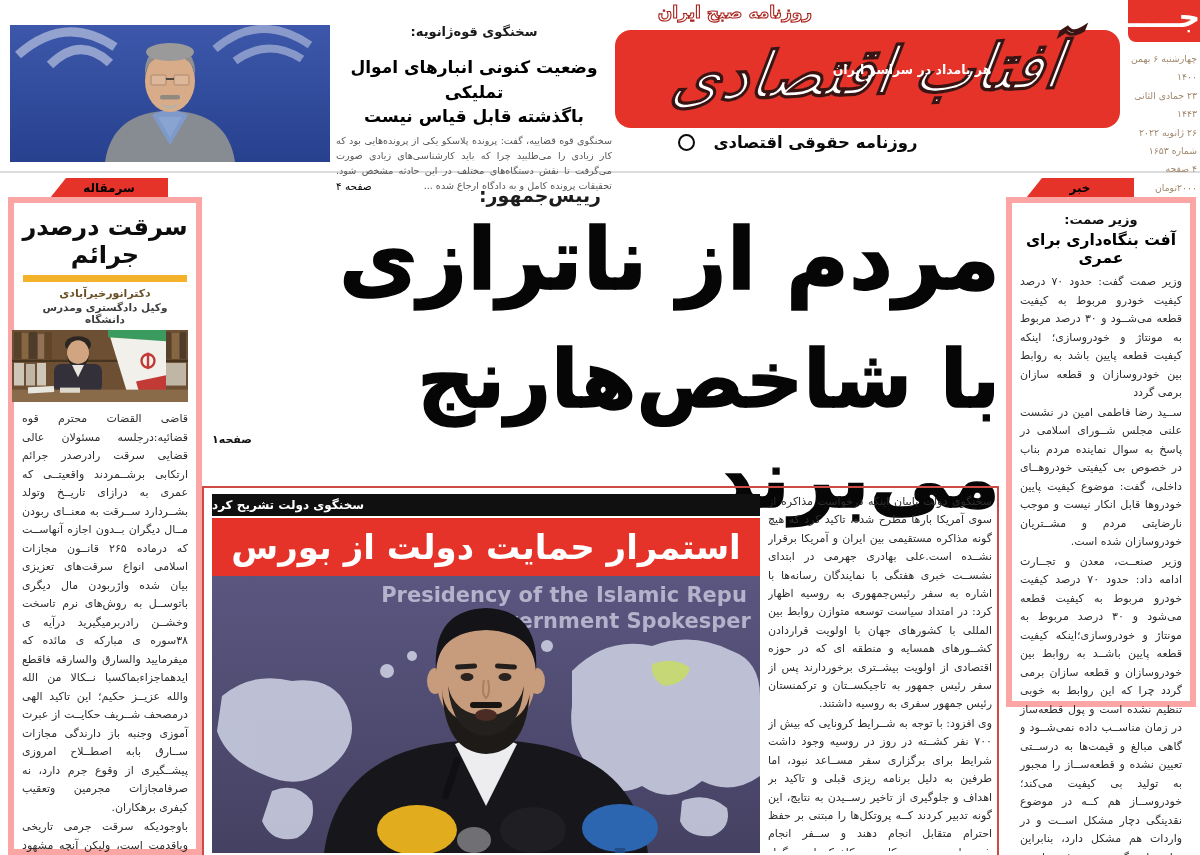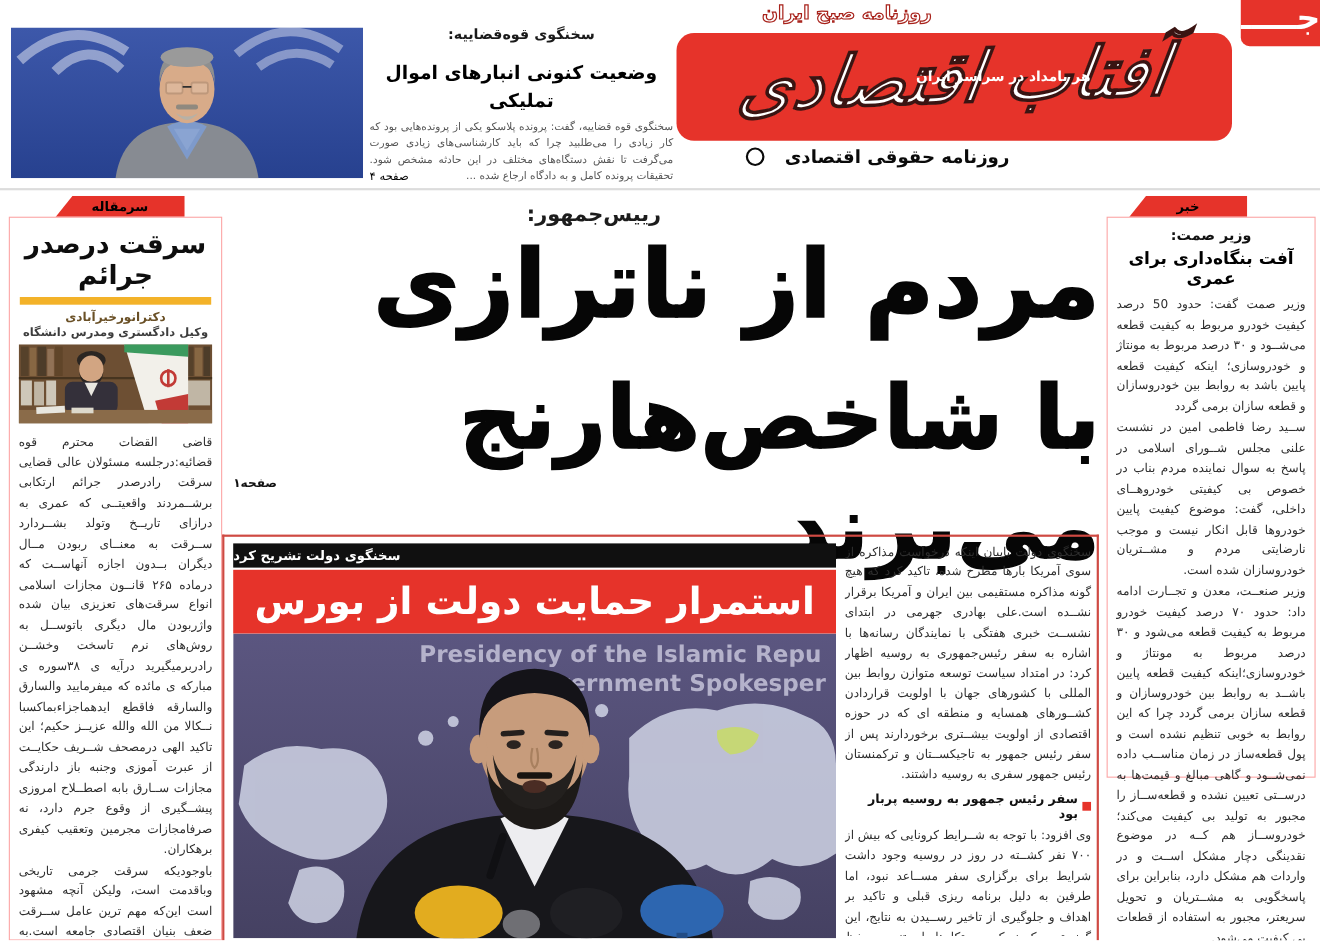--- a/index.html
+++ b/index.html
@@ -11,35 +11,35 @@
   .jud-photo{left:10px;top:25px;width:320px;height:137px;}
   .jud-block{left:336px;top:24px;width:276px;height:148px;text-align:center;}
   .jud-kicker{font-size:13px;font-weight:bold;color:#1a1a1a;}
   .jud-headline{font-size:17px;font-weight:bold;color:#000;line-height:1.45;margin-top:16px;}
   .jud-body{font-size:9.6px;color:#555;text-align:justify;line-height:1.55;margin-top:5px;position:relative;}
   .jud-pageref{position:absolute;left:0;bottom:-1px;font-size:10.5px;font-weight:normal;color:#000;background:#fff;padding-right:5px;}
   .logo-box{left:615px;top:30px;width:505px;height:98px;background:#e6332a;border-radius:16px;}
   .logo-callig{left:600px;top:12px;width:534px;height:120px;display:flex;align-items:center;justify-content:center;
     color:#fff;font-size:64px;font-weight:bold;font-style:italic;
     -webkit-text-stroke:1.2px #3a1412;transform:rotate(-2deg) skewX(-10deg);}
-  .tagline-top{left:650px;top:2px;width:240px;text-align:center;font-size:17px;font-weight:bold;color:#fff;
+  .tagline-top{left:615px;top:2px;width:240px;text-align:center;font-size:17px;font-weight:bold;color:#fff;
     -webkit-text-stroke:1.1px #a8221b;letter-spacing:1px;}
   .slogan{left:812px;top:62px;width:200px;text-align:center;font-size:12.5px;font-weight:bold;color:#fff;}
   .subtitle{left:668px;top:133px;width:260px;text-align:center;font-size:16.5px;font-weight:bold;color:#0a0a0a;
     display:flex;align-items:center;justify-content:center;gap:18px;}
   .ring{display:inline-block;width:13px;height:13px;border:2.2px solid #0a0a0a;border-radius:50%;}
   .dates{left:1120px;top:50px;width:77px;text-align:right;font-size:9.3px;color:#a1876c;line-height:1.98;}
   .corner{left:1128px;top:0;width:72px;height:42px;background:#e6332a;overflow:hidden;color:#fff;
     font-size:30px;font-weight:bold;line-height:34px;text-align:center;border-bottom-left-radius:8px;}
   
   .tab{height:20px;background:#e6332a;color:#000000;font-size:12px;font-weight:bold;text-align:center;line-height:20px;
     clip-path:polygon(16px 0,100% 0,100% 100%,0 100%);}
   .edit-tab{left:50px;top:178px;width:118px;}
   .news-tab{left:1026px;top:178px;width:108px;}
-  .colbox{border:1px solid #fca5a5;box-sizing:border-box;padding:6px 8px;background:#fff;}
+  .colbox{border:6px solid #fca5a5;box-sizing:border-box;padding:6px 8px;background:#fff;}
   .left-col{left:8px;top:197px;width:194px;height:658px;}
   .right-col{left:1006px;top:197px;width:190px;height:510px;}
   .edit-title{font-size:24px;font-weight:bold;color:#0d0d0d;text-align:center;margin-top:4px;}
   .yellow-rule{height:7px;background:#f3b229;margin:6px 1px 5px 1px;}
   .edit-author{font-size:11px;font-weight:bold;color:#6a5026;text-align:center;}
   .edit-role{font-size:10.5px;font-weight:bold;color:#3d3d3d;text-align:center;margin-top:1px;}
   .edit-photo{width:176px;height:72px;margin:5px 0 4px 0;}
   .body-txt{font-size:11px;color:#2e2e2e;text-align:justify;line-height:18.5px;}
   .body-txt p{margin:0 0 1px 0;}
   .news-kicker{font-size:13px;font-weight:bold;color:#111;text-align:center;margin-top:3px;}
@@ -86,39 +86,48 @@
     <path d="M135,52 Q133,22 160,20 Q187,22 185,52 Q184,32 160,30 Q136,32 135,52 Z" fill="#8f8f8f"></path>
     <ellipse cx="160" cy="27" rx="24" ry="9" fill="#9a9a9a"></ellipse>
     <rect x="141" y="50" width="15" height="10" rx="2" fill="#ffffff" opacity="0.15" stroke="#2f2f2f" stroke-width="1.6"></rect>
     <rect x="164" y="50" width="15" height="10" rx="2" fill="#ffffff" opacity="0.15" stroke="#2f2f2f" stroke-width="1.6"></rect>
     <line x1="156" y1="54" x2="164" y2="54" stroke="#2f2f2f" stroke-width="1.6"></line>
     <rect x="150" y="70" width="20" height="4.5" rx="2" fill="#8f897f"></rect>
     <path d="M150,78 Q160,84 170,78 Q160,90 150,78 Z" fill="#b7b1a6"></path>
   </svg>
 
   <div class="abs jud-block">
-    <div class="jud-kicker">سخنگوی قوه‌قضاییه:</div>
+    <div class="jud-kicker">سخنگوی قوه‌ژانویه:</div>
     <div class="jud-headline">
       <span>وضعیت کنونی انبارهای اموال تملیکی</span><br>
+      <span>باگذشته قابل قیاس نیست</span>
     </div>
     <div class="jud-body">
       <span>سخنگوی قوه قضاییه، گفت: پرونده پلاسکو یکی از پرونده‌هایی بود که کار زیادی را می‌طلبید چرا که باید کارشناسی‌های زیادی صورت می‌گرفت تا نقش دستگاه‌های مختلف در این حادثه مشخص شود. تحقیقات پرونده کامل و به دادگاه ارجاع شده ...</span>
       <span class="jud-pageref">صفحه ۴</span>
     </div>
   </div>
 
   <div class="abs tagline-top">روزنامه صبح ایران</div>
   <div class="abs logo-box"></div>
   <div class="abs logo-callig">آفتاب اقتصادی</div>
   <div class="abs slogan">هر بامداد در سراسر ایران</div>
   <div class="abs subtitle">
     <span>روزنامه حقوقی اقتصادی</span>
     <span class="ring"></span>
   </div>
 
+  <div class="abs dates">
+    <div>چهارشنبه ۶ بهمن ۱۴۰۰</div>
+    <div>۲۳ جمادی الثانی ۱۴۴۳</div>
+    <div>۲۶ ژانویه ۲۰۲۲</div>
+    <div>شماره ۱۶۵۳</div>
+    <div>۴ صفحه</div>
+    <div>۲۰۰۰تومان</div>
+  </div>
 
   <div class="abs corner">جـــــا</div>
 
   <div class="abs tab edit-tab">سرمقاله</div>
   <div class="abs colbox left-col">
     <div class="edit-title">سرقت درصدر جرائم</div>
     <div class="yellow-rule"></div>
     <div class="edit-author">دکترانورخیرآبادی</div>
     <div class="edit-role">وکیل دادگستری ومدرس دانشگاه</div>
 
@@ -216,35 +225,31 @@
         <ellipse cx="408" cy="252" rx="38" ry="24" fill="#2d66b0"></ellipse>
         <rect x="403" y="272" width="10" height="5" fill="#224c85"></rect>
         <rect x="236" y="180" width="7" height="44" rx="3.5" fill="#101013" transform="rotate(18 239 202)"></rect>
       </g>
     </svg>
 
     <div class="story-text">
       <div class="body-txt">
         <p>سخنگوی دولت بابیان اینکه درخواست مذاکره از سوی آمریکا بارها مطرح شده، تاکید کرد که هیچ گونه مذاکره مستقیمی بین ایران و آمریکا برقرار نشــده است.علی بهادری جهرمی در ابتدای نشســت خبری هفتگی با نمایندگان رسانه‌ها با اشاره به سفر رئیس‌جمهوری به روسیه اظهار کرد: در امتداد سیاست توسعه متوازن روابط بین المللی با کشورهای جهان با اولویت قراردادن کشــورهای همسایه و منطقه ای که در حوزه اقتصادی از اولویت بیشــتری برخوردارند پس از سفر رئیس جمهور به تاجیکســتان و ترکمنستان رئیس جمهور سفری به روسیه داشتند.</p>
       </div>
-      <div class="subhead">
-        <span class="bullet-sq"></span>
-        <span>سفر رئیس جمهور به روسیه پربار بود</span>
-      </div>
       <div class="body-txt">
         <p>وی افزود: با توجه به شــرایط کرونایی که بیش از ۷۰۰ نفر کشــته در روز در روسیه وجود داشت شرایط برای برگزاری سفر مســاعد نبود، اما طرفین به دلیل برنامه ریزی قبلی و تاکید بر اهداف و جلوگیری از تاخیر رســیدن به نتایج، این گونه تدبیر کردند کــه پروتکل‌ها را مبتنی بر حفظ احترام متقابل انجام دهند و ســفر انجام شود.جلســه رسمی کاری در کاخ کرملین برگزار شــد و علاوه بر آن ســخنرانی رئیس جمهور در دوما نیز با اســتقبال زیادی رو به رو شد و ملاقات ها دربازه زمانی کوتاه کم نظیر بود.در خصوص دستاوردها هم</p>
       </div>
     </div>
   </div>
 
   <div class="abs tab news-tab">خبر</div>
   <div class="abs colbox right-col">
     <div class="news-kicker">وزیر صمت:</div>
     <div class="news-title">آفت بنگاه‌داری برای عمری</div>
     <div class="body-txt">
-      <p>وزیر صمت گفت: حدود 50 درصد کیفیت خودرو مربوط به کیفیت قطعه می‌شــود و ۳۰ درصد مربوط به مونتاژ و خودروسازی؛ اینکه کیفیت قطعه پایین باشد به روابط بین خودروسازان و قطعه سازان برمی گردد</p>
+      <p>وزیر صمت گفت: حدود ۷۰ درصد کیفیت خودرو مربوط به کیفیت قطعه می‌شــود و ۳۰ درصد مربوط به مونتاژ و خودروسازی؛ اینکه کیفیت قطعه پایین باشد به روابط بین خودروسازان و قطعه سازان برمی گردد</p>
       <p>ســید رضا فاطمی امین در نشست علنی مجلس شــورای اسلامی در پاسخ به سوال نماینده مردم بناب در خصوص بی کیفیتی خودروهــای داخلی، گفت: موضوع کیفیت پایین خودروها قابل انکار نیست و موجب نارضایتی مردم و مشــتریان خودروسازان شده است.</p>
       <p>وزیر صنعــت، معدن و تجــارت ادامه داد: حدود ۷۰ درصد کیفیت خودرو مربوط به کیفیت قطعه می‌شود و ۳۰ درصد مربوط به مونتاژ و خودروسازی؛اینکه کیفیت قطعه پایین باشــد به روابط بین خودروسازان و قطعه سازان برمی گردد چرا که این روابط به خوبی تنظیم نشده است و پول قطعه‌ساز در زمان مناســب داده نمی‌شــود و گاهی مبالغ و قیمت‌ها به درســتی تعیین نشده و قطعه‌ســاز را مجبور به تولید بی کیفیت می‌کند؛ خودروســاز هم کــه در موضوع نقدینگی دچار مشکل اســت و در واردات هم مشکل دارد، بنابراین برای پاسخگویی به مشــتریان و تحویل سریعتر، مجبور به استفاده از قطعات بی کیفیت می‌شود.</p>
 
     </div>
   </div>
 
 </div>
 
 </body></html>

